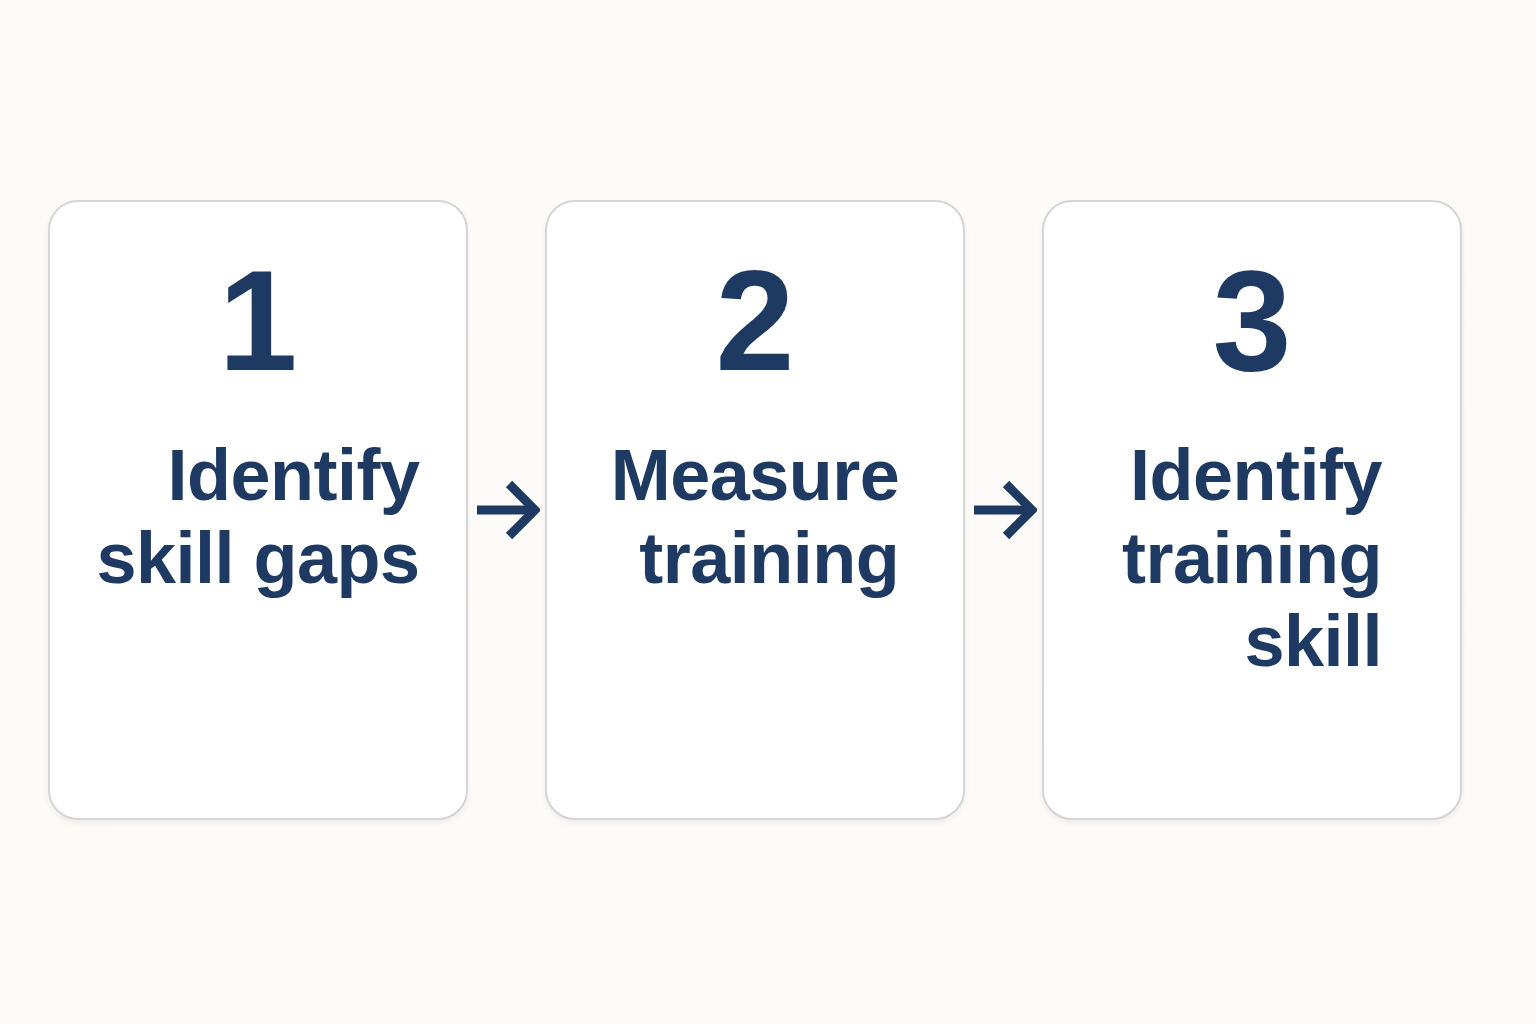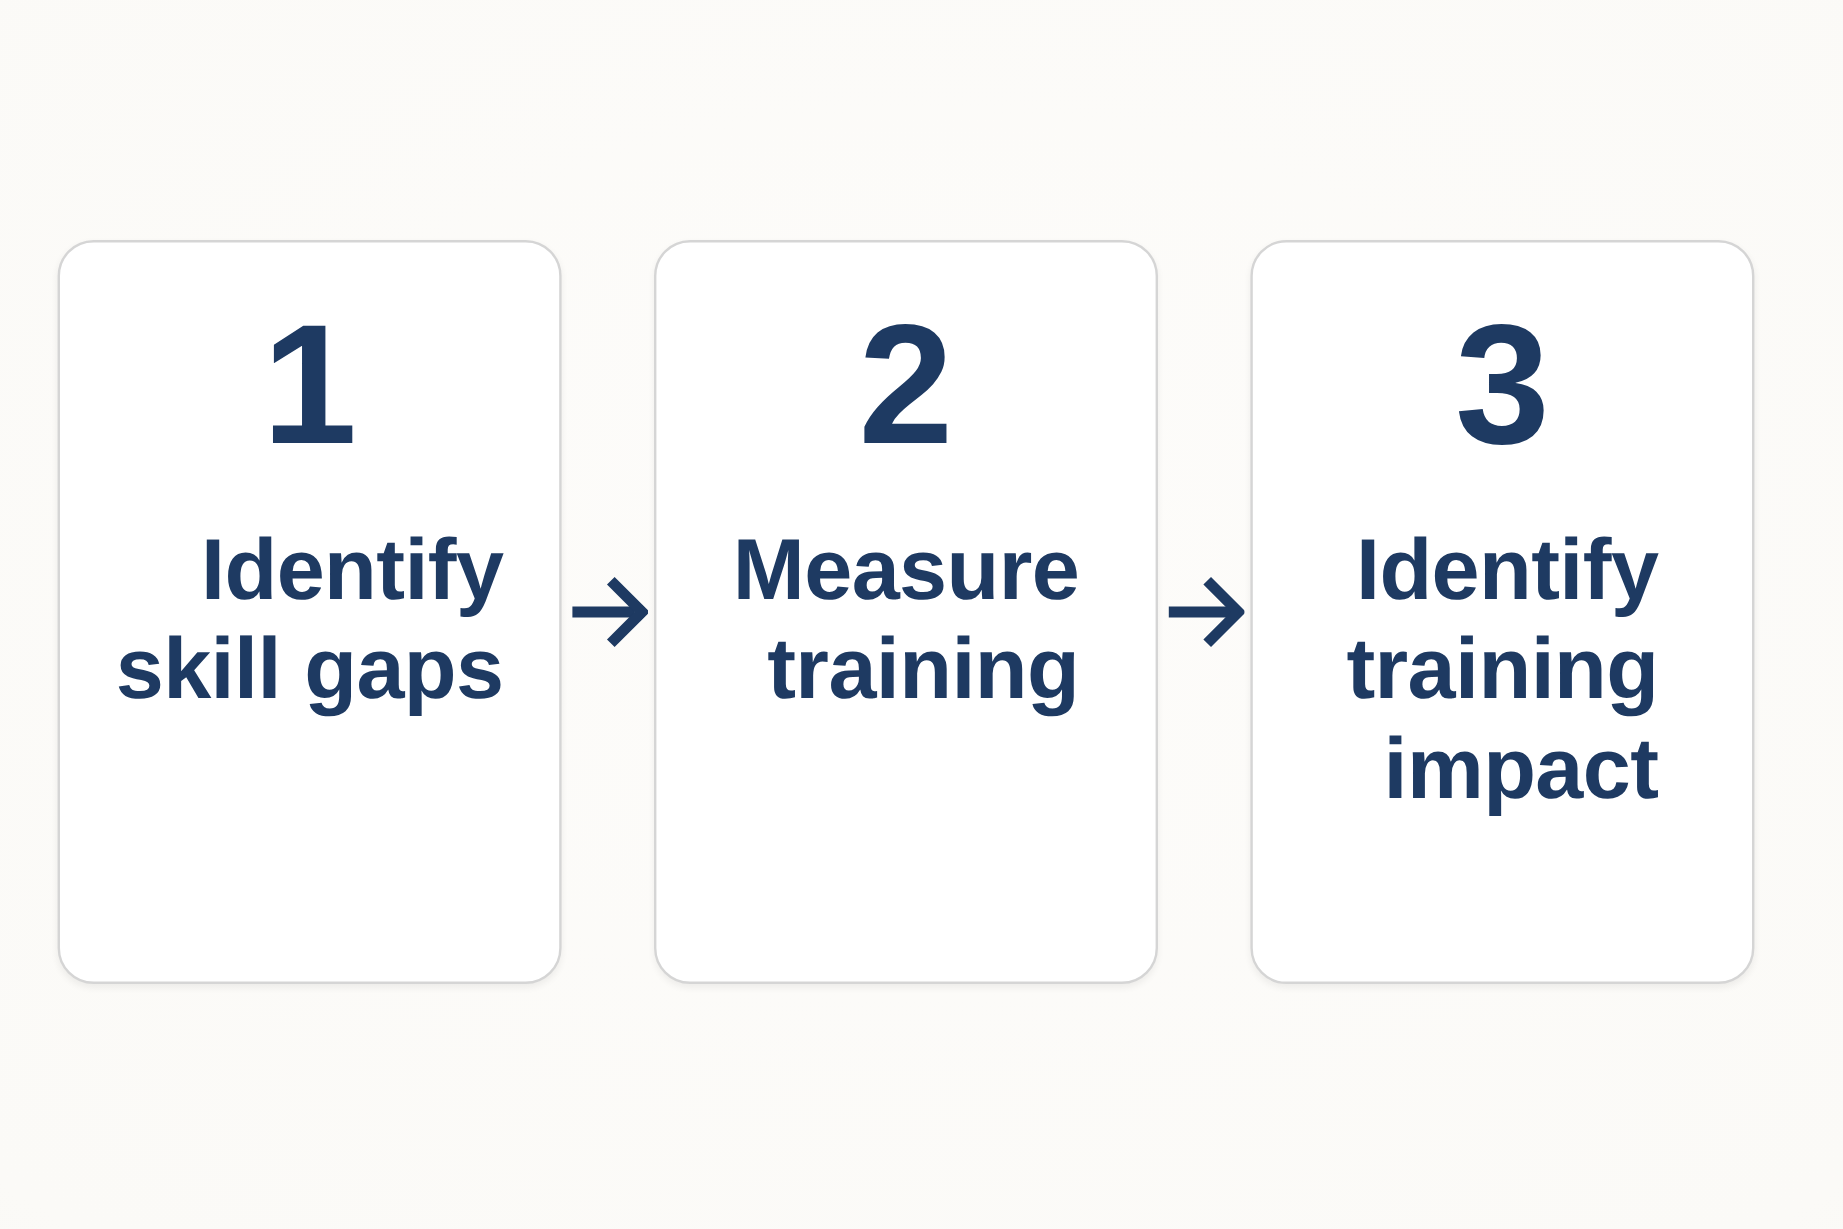--- a/index.html
+++ b/index.html
@@ -99,17 +99,17 @@
       <path d="M3 32 H55" stroke="currentColor" stroke-width="9" fill="none"></path>
       <path d="M35 6 L61 32 L35 58" stroke="currentColor" stroke-width="9" fill="none" stroke-linejoin="miter"></path>
     </svg>
   </div>
 
   <section class="card">
     <div class="num">3</div>
     <div class="title">
       <div>Identify</div>
       <div>training</div>
-      <div>impact</div>
+      <div>skill</div>
     </div>
   </section>
 
 </div>
 
 </body></html>

